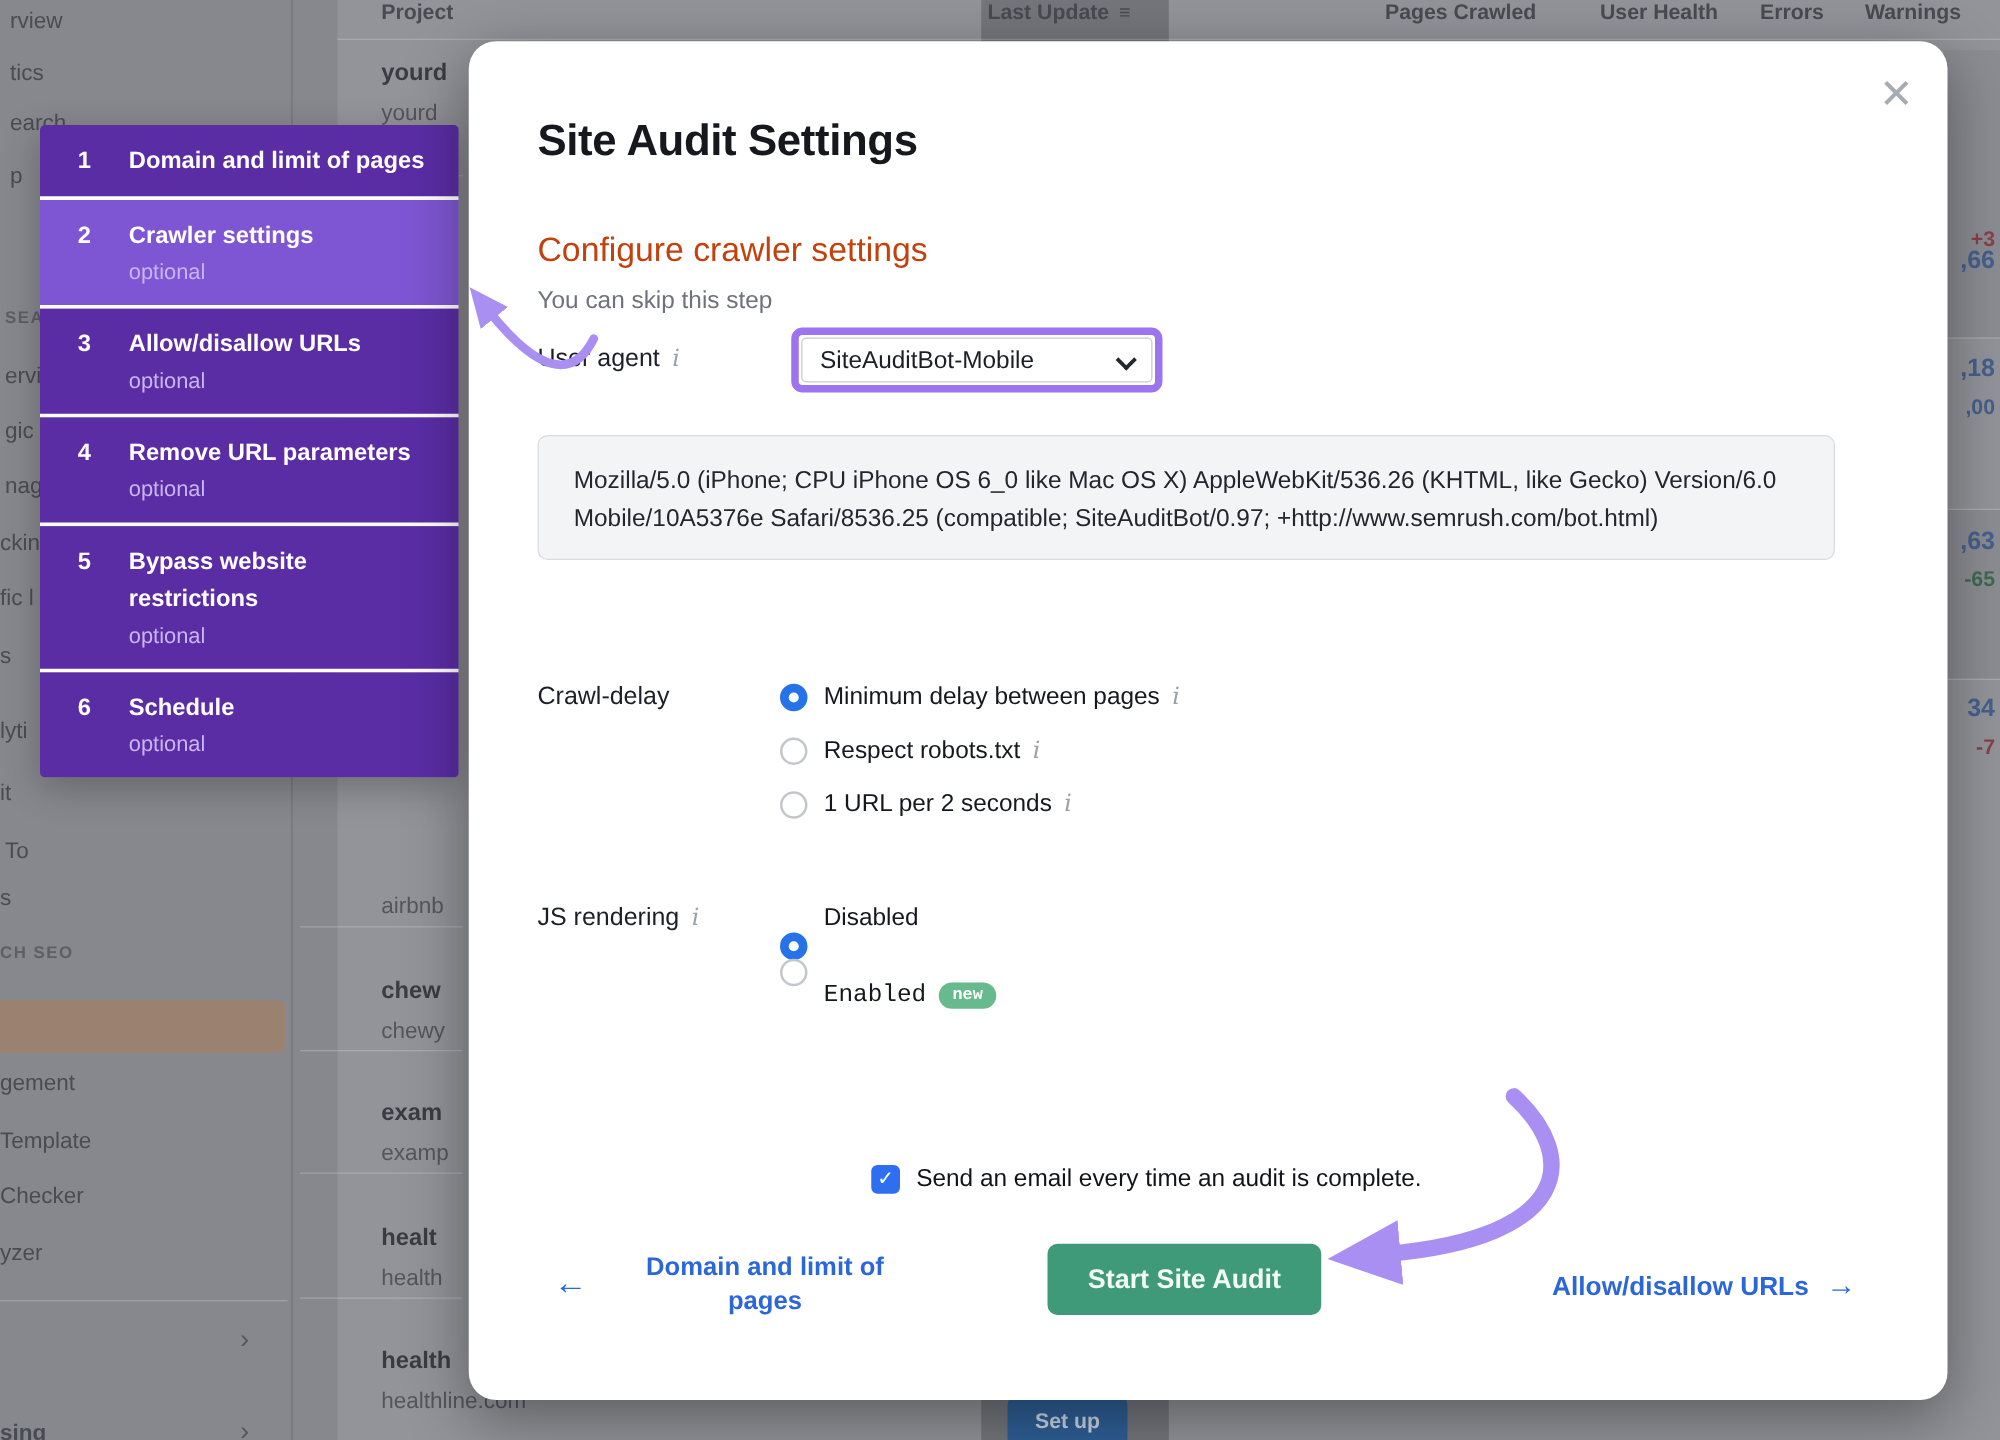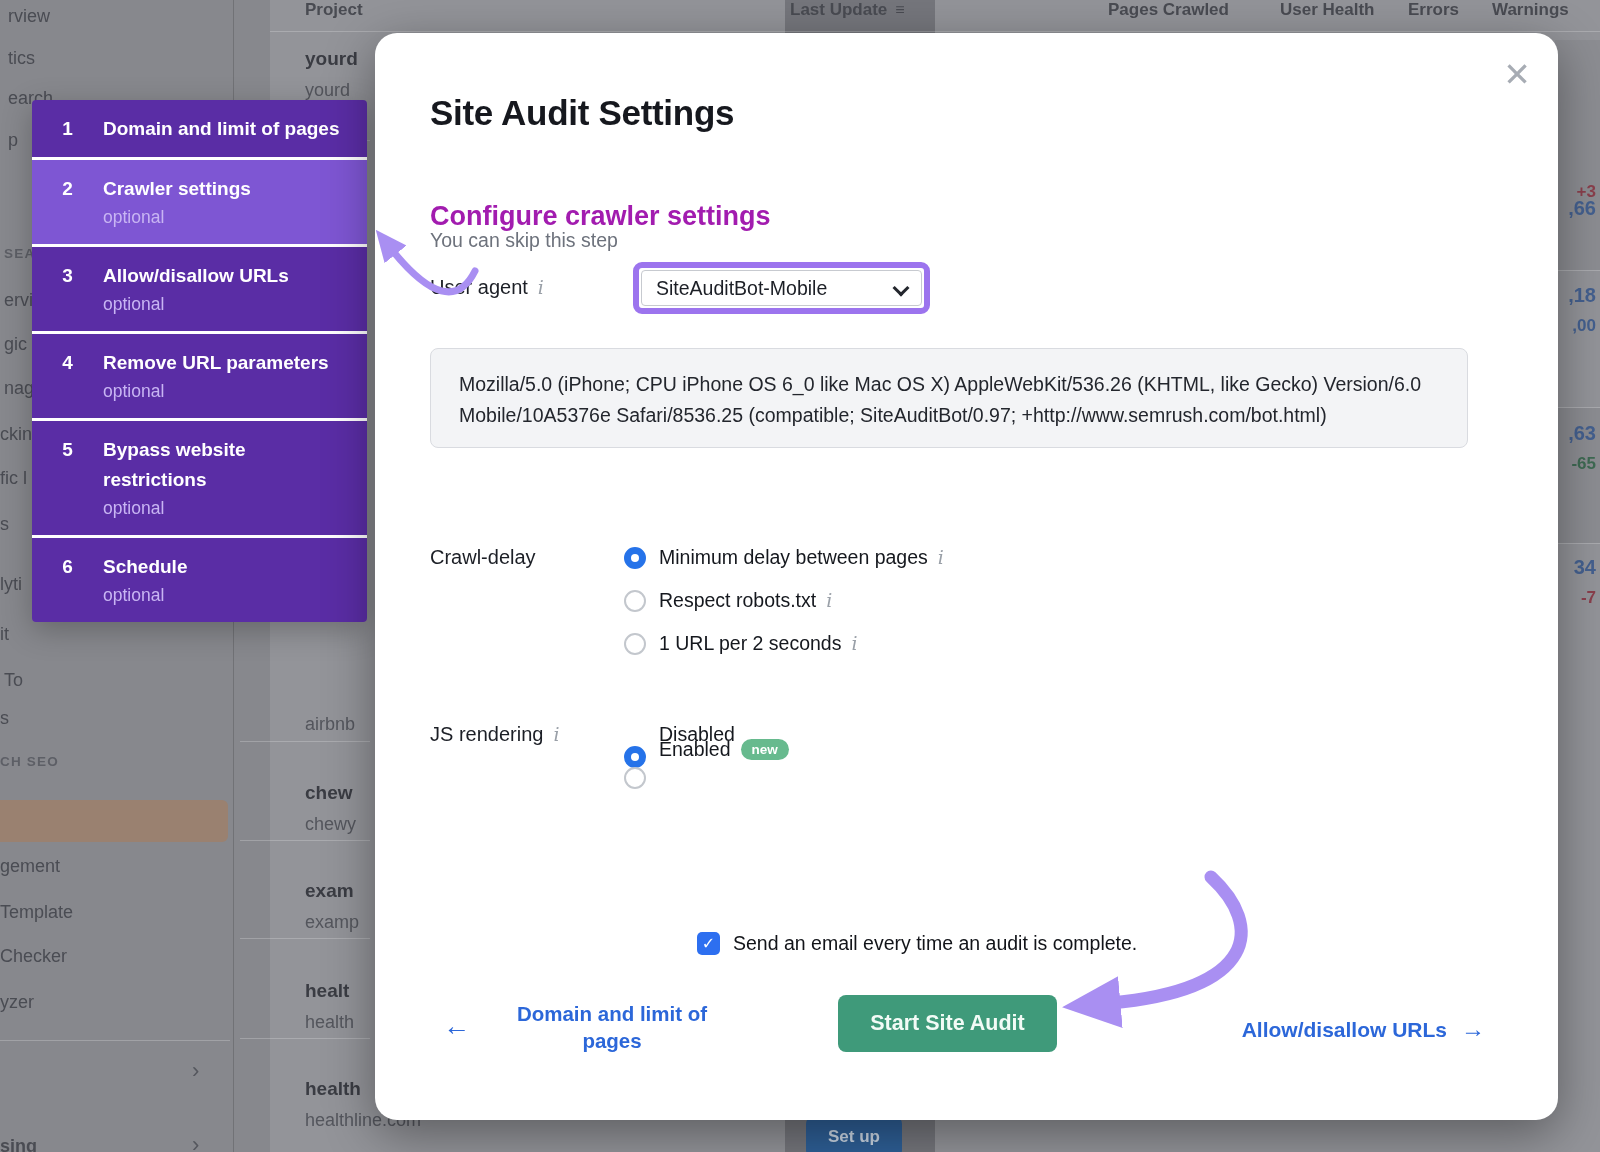--- a/index.html
+++ b/index.html
@@ -37,21 +37,21 @@
   .step-title { color:#fff; font-size:19px; font-weight:800; line-height:30px; width:240px; }
   .step-sub { display:block; color:#c8b5f3; font-size:17.5px; font-weight:400; line-height:27px; }
   .step-sub:empty { display:none; }
 
   
   .modal { left:375px; top:33px; width:1183px; height:1087px; background:#fff;
            border-radius:22px; box-shadow:0 14px 50px rgba(0,0,0,.38); }
   .close-x { left:1122px; top:22px; width:40px; height:40px; color:#a7acb4; font-size:33px;
              line-height:40px; text-align:center; cursor:pointer; font-weight:400; }
   .m-title { left:55px; top:60px; font-size:35px; font-weight:800; color:#16181e; letter-spacing:-.3px; }
-  .m-heading { left:55px; top:168px; font-size:27px; font-weight:700; color:#a21caf; }
+  .m-heading { left:55px; top:152px; font-size:27px; font-weight:400; color:#c2410c; }
   .m-skip { left:55px; top:196px; font-size:19.5px; color:#6d727c; }
   .field-label { font-size:20px; color:#1c1f26; white-space:nowrap; }
   .info-i { display:inline-block; font-family:"DejaVu Serif","Liberation Serif",serif;
             font-style:italic; color:#9aa0a8; font-size:19px; padding-left:10px; cursor:pointer; }
   .ua-annot-box { left:258px; top:229px; width:297px; height:52px; border:6px solid #9c74ee; border-radius:9px; }
   .ua-select { left:266px; top:237px; width:281px; height:36px; background:#fff; border:1px solid #c7cad0;
                border-radius:4px; display:flex; align-items:center; padding:0 14px; cursor:pointer; }
   .ua-select-text { font-size:19.5px; color:#1c1f26; font-weight:500; flex:1; }
   .sel-chevron { width:12px; height:12px; position:relative; }
   .sel-chevron::after { content:""; position:absolute; left:0; top:0; width:9px; height:9px;
@@ -218,21 +218,21 @@
     <div class="abs" style="left:284px;top:556px;"><span class="radio-label">Respect robots.txt</span><span class="info-i">i</span></div>
     <div class="abs radio" style="left:249px;top:600px;"></div>
     <div class="abs" style="left:284px;top:599px;"><span class="radio-label">1 URL per 2 seconds</span><span class="info-i">i</span></div>
 
     <div class="abs" style="left:55px;top:690px;">
       <span class="field-label">JS rendering</span><span class="info-i">i</span>
     </div>
     <div class="abs radio on" style="left:249px;top:691px;"></div>
     <span class="abs radio-label" style="left:284px;top:690px;">Disabled</span>
     <div class="abs radio" style="left:249px;top:734px;"></div>
-    <div class="abs" style="left:284px;top:705px;">
+    <div class="abs" style="left:284px;top:752px;font-family:Liberation Mono, monospace;">
       <span class="radio-label">Enabled</span><span class="badge-new">new</span>
     </div>
 
     <div class="abs check-row" style="left:322px;top:899px;">
       <span class="checkbox">✓</span>
       <span class="check-label">Send an email every time an audit is complete.</span>
     </div>
 
     <span class="abs link-blue back-arrow" style="left:68px;top:978px;">←</span>
     <div class="abs link-blue back-link" style="left:122px;top:967px;">Domain and limit of pages</div>

